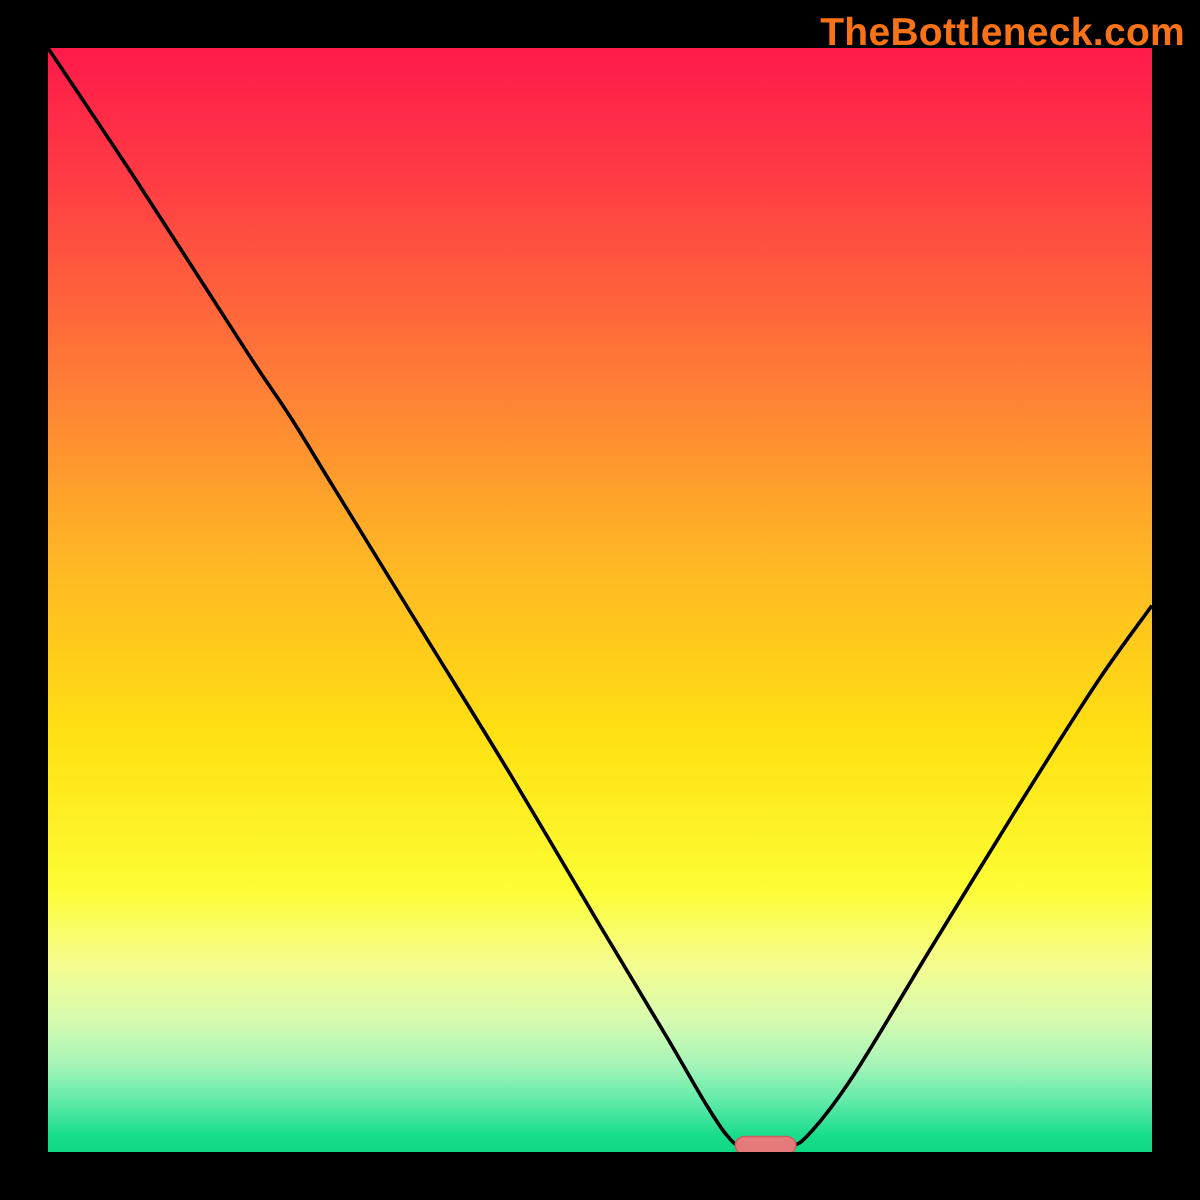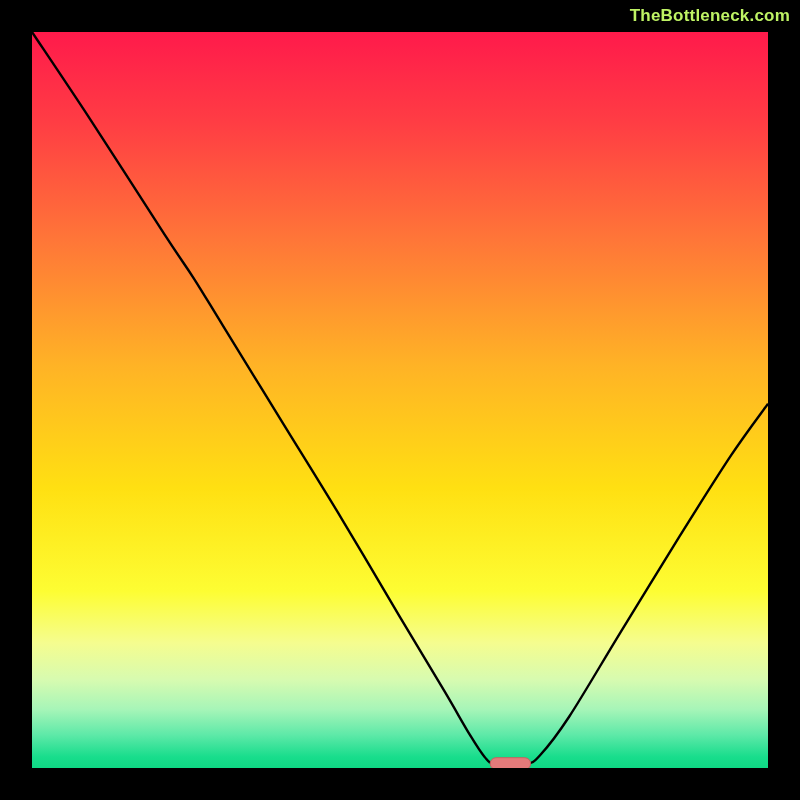--- a/index.html
+++ b/index.html
@@ -24,23 +24,23 @@
     top: 32px;
     width: 736px;
     height: 736px;
     overflow: hidden;
   }
   .watermark {
     position: absolute;
     top: 6px;
     right: 10px;
     font-family: Arial, Helvetica, sans-serif;
-    font-size: 17px;
+    font-size: 26px;
     font-weight: 600;
-    color: #bef264;
+    color: #f97316;
     letter-spacing: 0.2px;
   }
   svg {
     display: block;
   }
 </style>
 </head>
 <body>
 
 <div class="frame">

